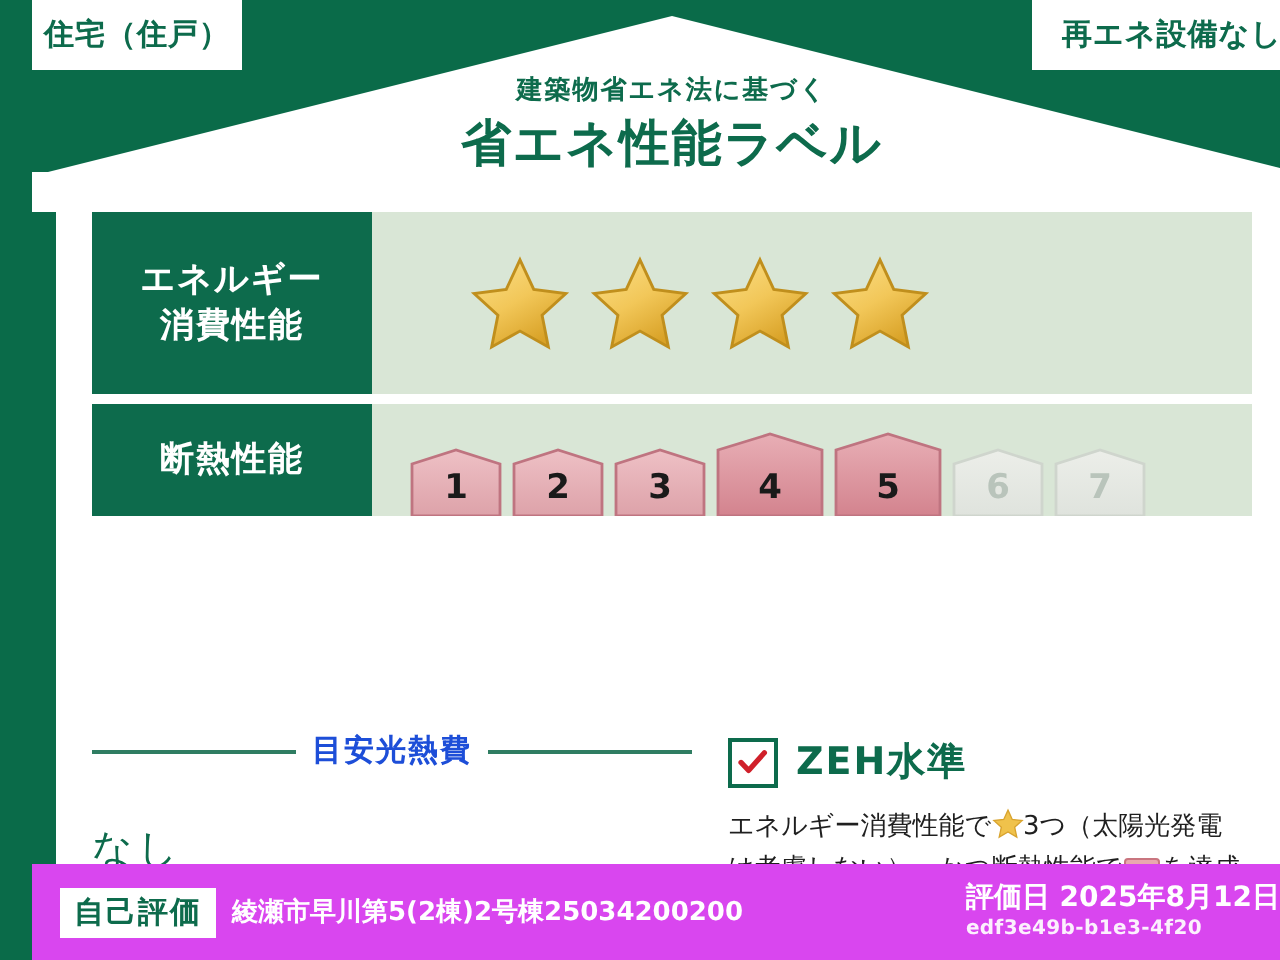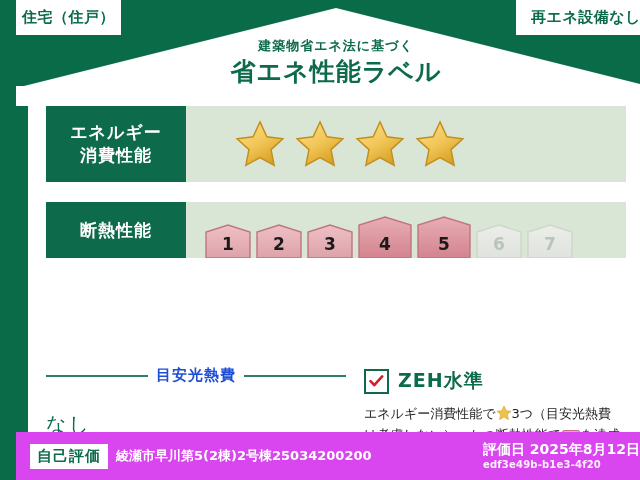--- a/index.html
+++ b/index.html
@@ -56,21 +56,21 @@
   
   .row{position:absolute;left:18px;display:flex;align-items:stretch;}
   .row-head{
     background:#0d6b4c;color:#ffffff;font-weight:bold;
     display:flex;flex-direction:column;align-items:center;justify-content:center;
     font-size:17px;line-height:1.35;letter-spacing:1px;
     width:140px;flex:none;
   }
   .row-body{background:#d9e6d6;flex:1;display:flex;align-items:center;}
 
-  .row-energy{top:10px;width:580px;height:76px;}
+  .row-energy{top:10px;width:580px;height:91px;}
   .row-insul{top:106px;width:580px;height:56px;}
 
   
   .stars{display:flex;gap:8px;padding-left:48px;align-items:center;}
   .star{width:52px;height:50px;display:block;}
 
   
   .houses{display:flex;align-items:flex-end;gap:3px;padding-left:18px;height:100%;}
   .house{position:relative;display:flex;align-items:flex-end;justify-content:center;}
   .house svg{display:block;}
@@ -316,21 +316,21 @@
           <span class="zeh-check">
             <svg width="15" height="13" viewBox="0 0 15 13">
               <path d="M1.5 6.2 L5.3 10.2 L13.2 1.4" fill="none" stroke="#d0202a" stroke-width="2.6" stroke-linecap="round" stroke-linejoin="round"></path>
             </svg>
           </span>
           <span class="zeh-title">ZEH水準</span>
         </div>
         <div class="zeh-desc">
           <span>エネルギー消費性能で</span><svg class="inline-star" viewBox="0 0 24 24">
               <polygon points="12,1.6 15.2,8.6 22.6,9.4 17,14.4 18.6,21.8 12,18 5.4,21.8 7,14.4 1.4,9.4 8.8,8.6" fill="#f0c24b" stroke="#d8a32e" stroke-width="1"></polygon>
-            </svg><span>3つ（目安光熱費</span><br><span>は考慮しない）、かつ断熱性能で</span><span class="inline-badge">5</span><span>を達成</span>
+            </svg><span>3つ（太陽光発電</span><br><span>は考慮しない）、かつ断熱性能で</span><span class="inline-badge">5</span><span>を達成</span>
         </div>
       </div>
 
     </div>
   </div>
 
   <div class="footer">
     <div class="footer-left">
       <span class="self-badge">自己評価</span>
       <span class="bldg-name">綾瀬市早川第5(2棟)2号棟25034200200</span>

